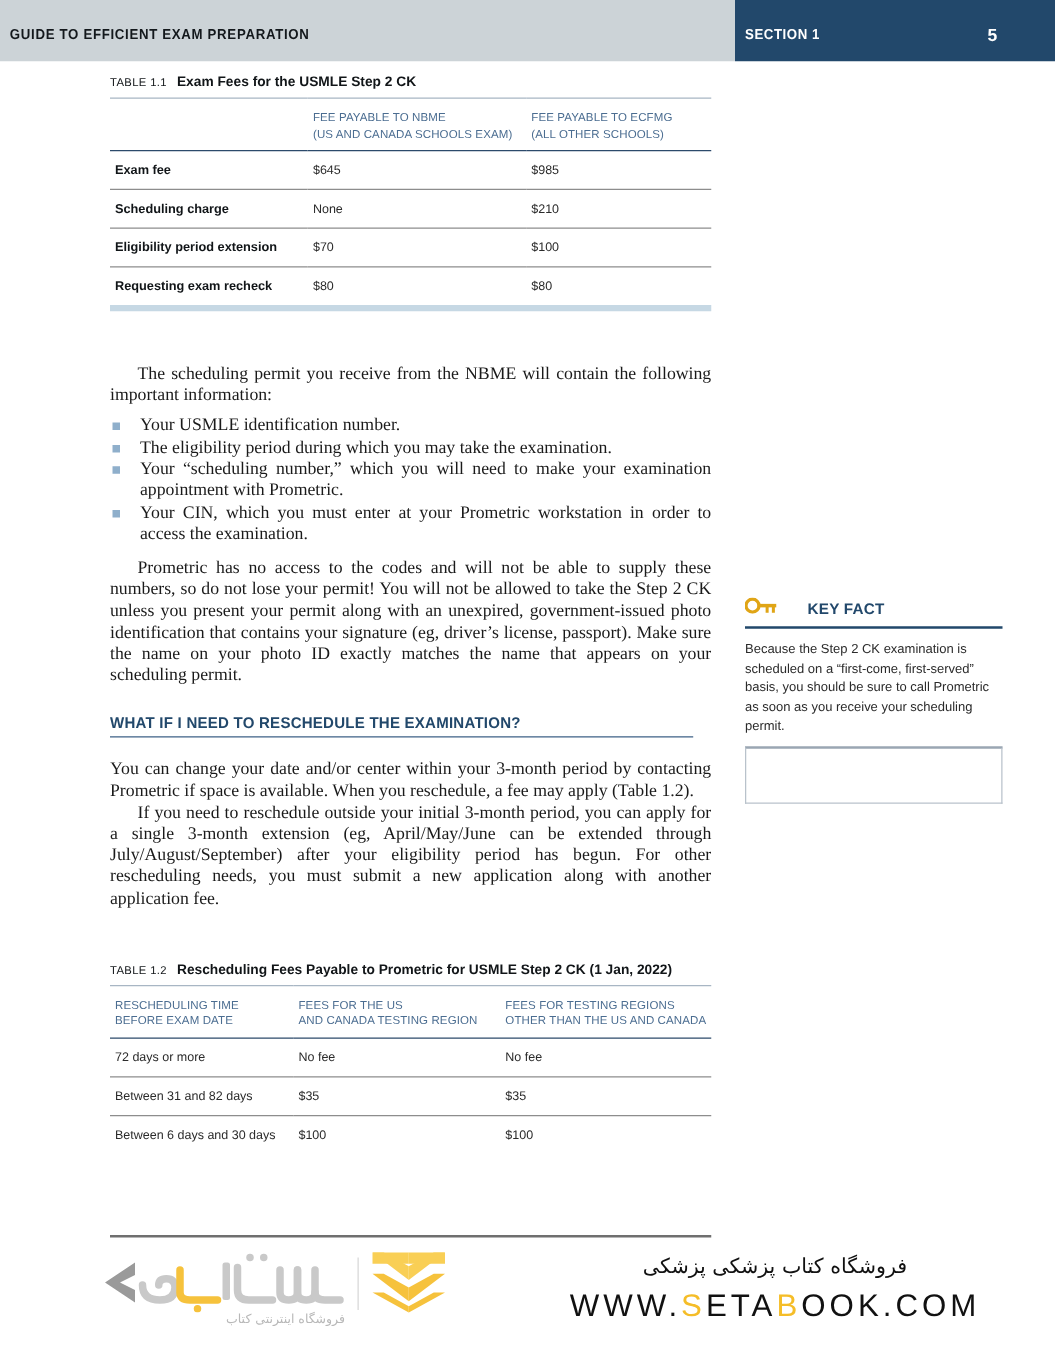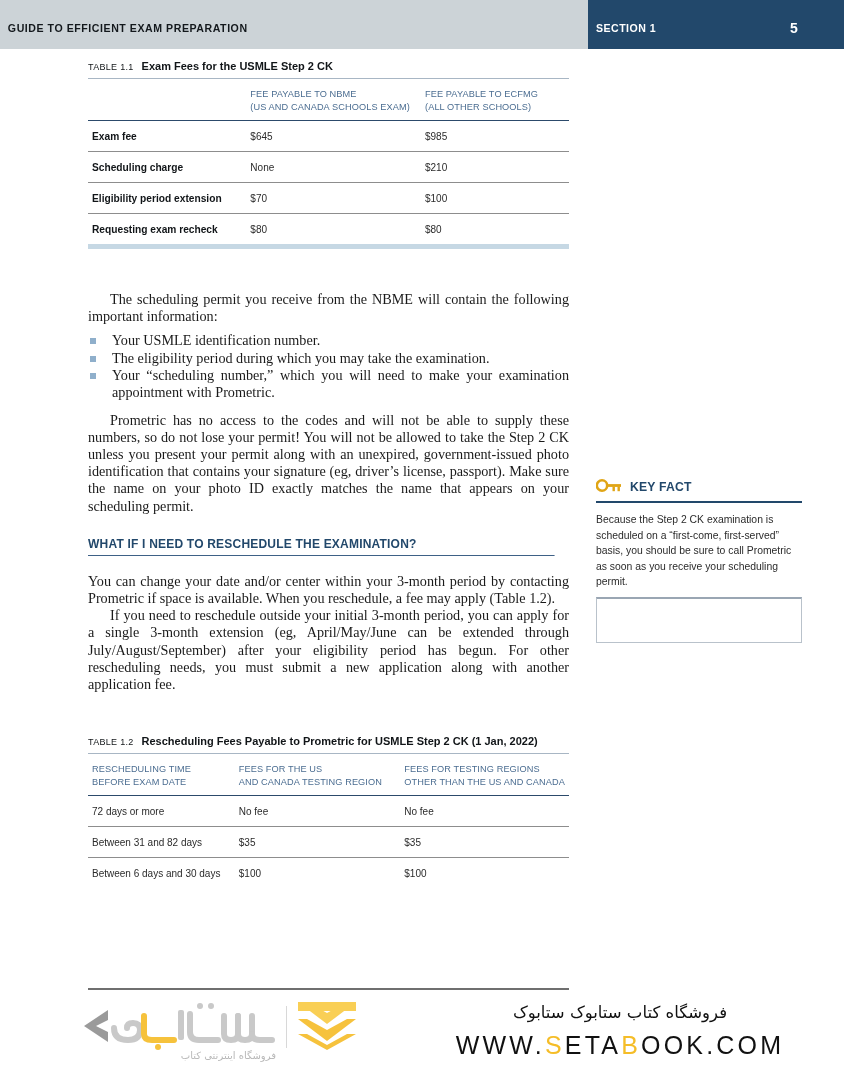--- a/index.html
+++ b/index.html
@@ -206,21 +206,21 @@
   
   .keyfact {
     position: absolute;
     left: 596px;
     top: 478px;
     width: 206px;
   }
   .keyfact-head {
     display: flex;
     align-items: center;
-    gap: 8px;
+    gap: 24px;
     padding-bottom: 5px;
     border-bottom: 2px solid #22486b;
   }
   .key-icon { display: block; }
   .keyfact-label {
     font-family: "Liberation Sans", sans-serif;
     font-weight: bold;
     font-size: 12.2px;
     letter-spacing: 0.2px;
     color: #22486b;
@@ -375,20 +375,21 @@
     <div class="table-endbar"></div>
 
     <div style="height:42px"></div>
 
     <p class="body">The scheduling permit you receive from the NBME will contain the following important information:</p>
 
     <ul class="bullets">
       <li><span class="sq"></span><span>Your USMLE identification number.</span></li>
       <li><span class="sq"></span><span>The eligibility period during which you may take the examination.</span></li>
       <li><span class="sq"></span><span>Your “scheduling number,” which you will need to make your examination appointment with Prometric.</span></li>
+      <li><span class="sq"></span><span>Your CIN, which you must enter at your Prometric workstation in order to access the examination.</span></li>
     </ul>
 
     <p class="body">Prometric has no access to the codes and will not be able to supply these numbers, so do not lose your permit! You will not be allowed to take the Step 2 CK unless you present your permit along with an unexpired, government-issued photo identification that contains your signature (eg, driver’s license, passport). Make sure the name on your photo ID exactly matches the name that appears on your scheduling permit.</p>
 
     <div style="height:22px"></div>
 
     <div class="sec-heading">WHAT IF I NEED TO RESCHEDULE THE EXAMINATION?</div>
 
     <div style="height:17px"></div>
 
@@ -489,18 +490,18 @@
           <path d="M146 14 L146 32 q0 6 7 6 q7 0 7 -6 L160 14" fill="none" stroke="#c9c9c9" stroke-width="6" stroke-linecap="round"></path>
           <path d="M160 14 L160 32 q0 6 7 6 q7 0 7 -6 L174 14" fill="none" stroke="#c9c9c9" stroke-width="6" stroke-linecap="round"></path>
           <path d="M174 32 q0 6 8 6 L194 38" fill="none" stroke="#c9c9c9" stroke-width="6" stroke-linecap="round"></path>
         </svg>
       </div>
       <div class="logo-sub">فروشگاه اینترنتی کتاب</div>
       <div style="position:absolute; left:208px; top:8px; width:1px; height:42px; background:#d8d8d8;"></div>
     </div>
 
     <div class="footer-right">
-      <div class="footer-fa">فروشگاه کتاب ستابوک ستابوک</div>
+      <div class="footer-fa">فروشگاه کتاب پزشکی پزشکی</div>
       <div class="footer-url"><span>WWW.</span><span class="gold">S</span><span>ETA</span><span class="gold">B</span><span>OOK.COM</span></div>
     </div>
   </div>
 
 </div>
 
 </body></html>

